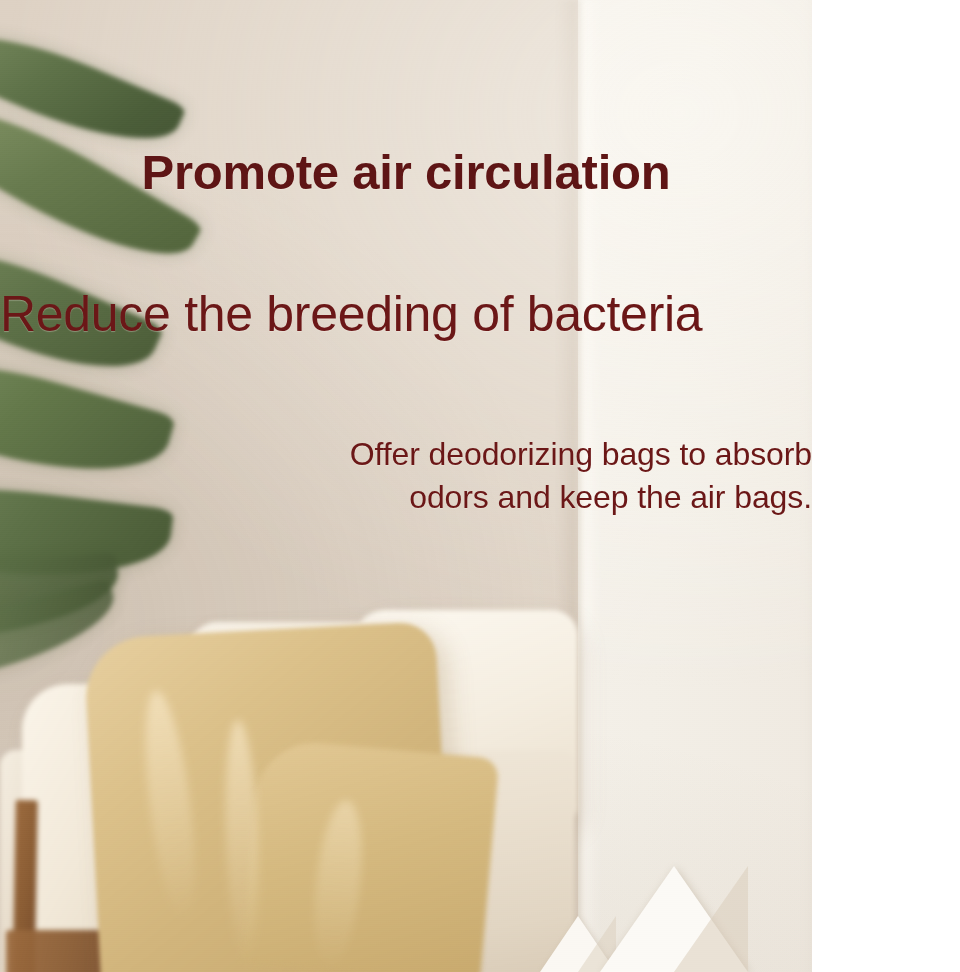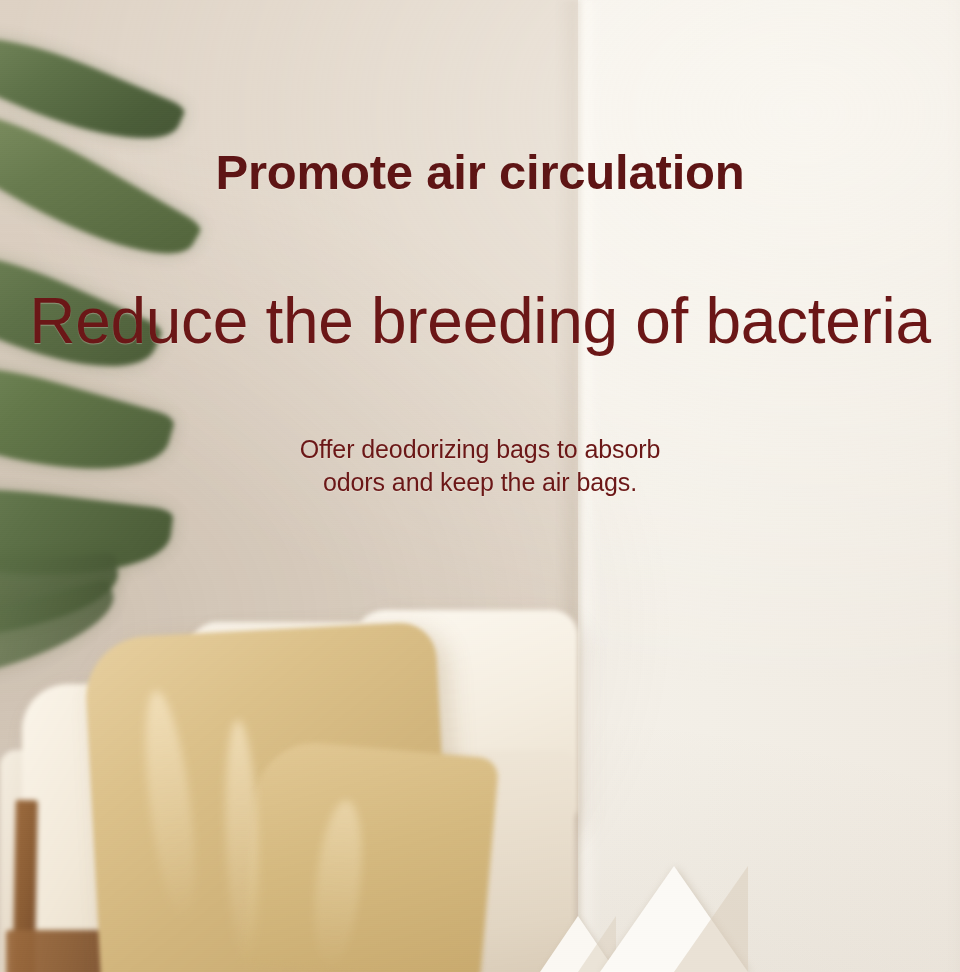--- a/index.html
+++ b/index.html
@@ -9,21 +9,21 @@
     background: #ffffff;
   }
   body {
     font-family: "Liberation Sans", sans-serif;
     -webkit-font-smoothing: antialiased;
   }
 
   
   #stage {
     position: relative;
-    width: 960px;
+    width: 812px;
     height: 972px;
     overflow: hidden;
     background: #ded2c4;
   }
 
   
   .scene {
     position: absolute;
     inset: 0;
     overflow: hidden;
@@ -275,33 +275,33 @@
     font-size: 49px;
     font-weight: 700;
     letter-spacing: -0.2px;
     color: #5e1515;
     line-height: 1.08;
     text-shadow: 0 1px 1px rgba(255,250,242,0.35);
   }
   .subline {
     position: absolute;
     left: 0; right: 0; top: 287px;
-    text-align: center;
-    font-size: 64px;
+    text-align: left;
+    font-size: 50px;
     font-weight: 400;
     letter-spacing: -0.3px;
     color: #6b1717;
     line-height: 1.08;
     text-shadow: 0 1px 1px rgba(255,250,242,0.30);
   }
   .body-copy {
     position: absolute;
     left: 0; right: 0; top: 433px;
-    text-align: center;
-    font-size: 25px;
+    text-align: right;
+    font-size: 32px;
     font-weight: 400;
     color: #6b1717;
     line-height: 1.33;
     letter-spacing: -0.1px;
     text-shadow: 0 1px 1px rgba(255,250,242,0.28);
   }
   .body-copy .bl { display: block; }
 </style>
 </head>
 <body>

